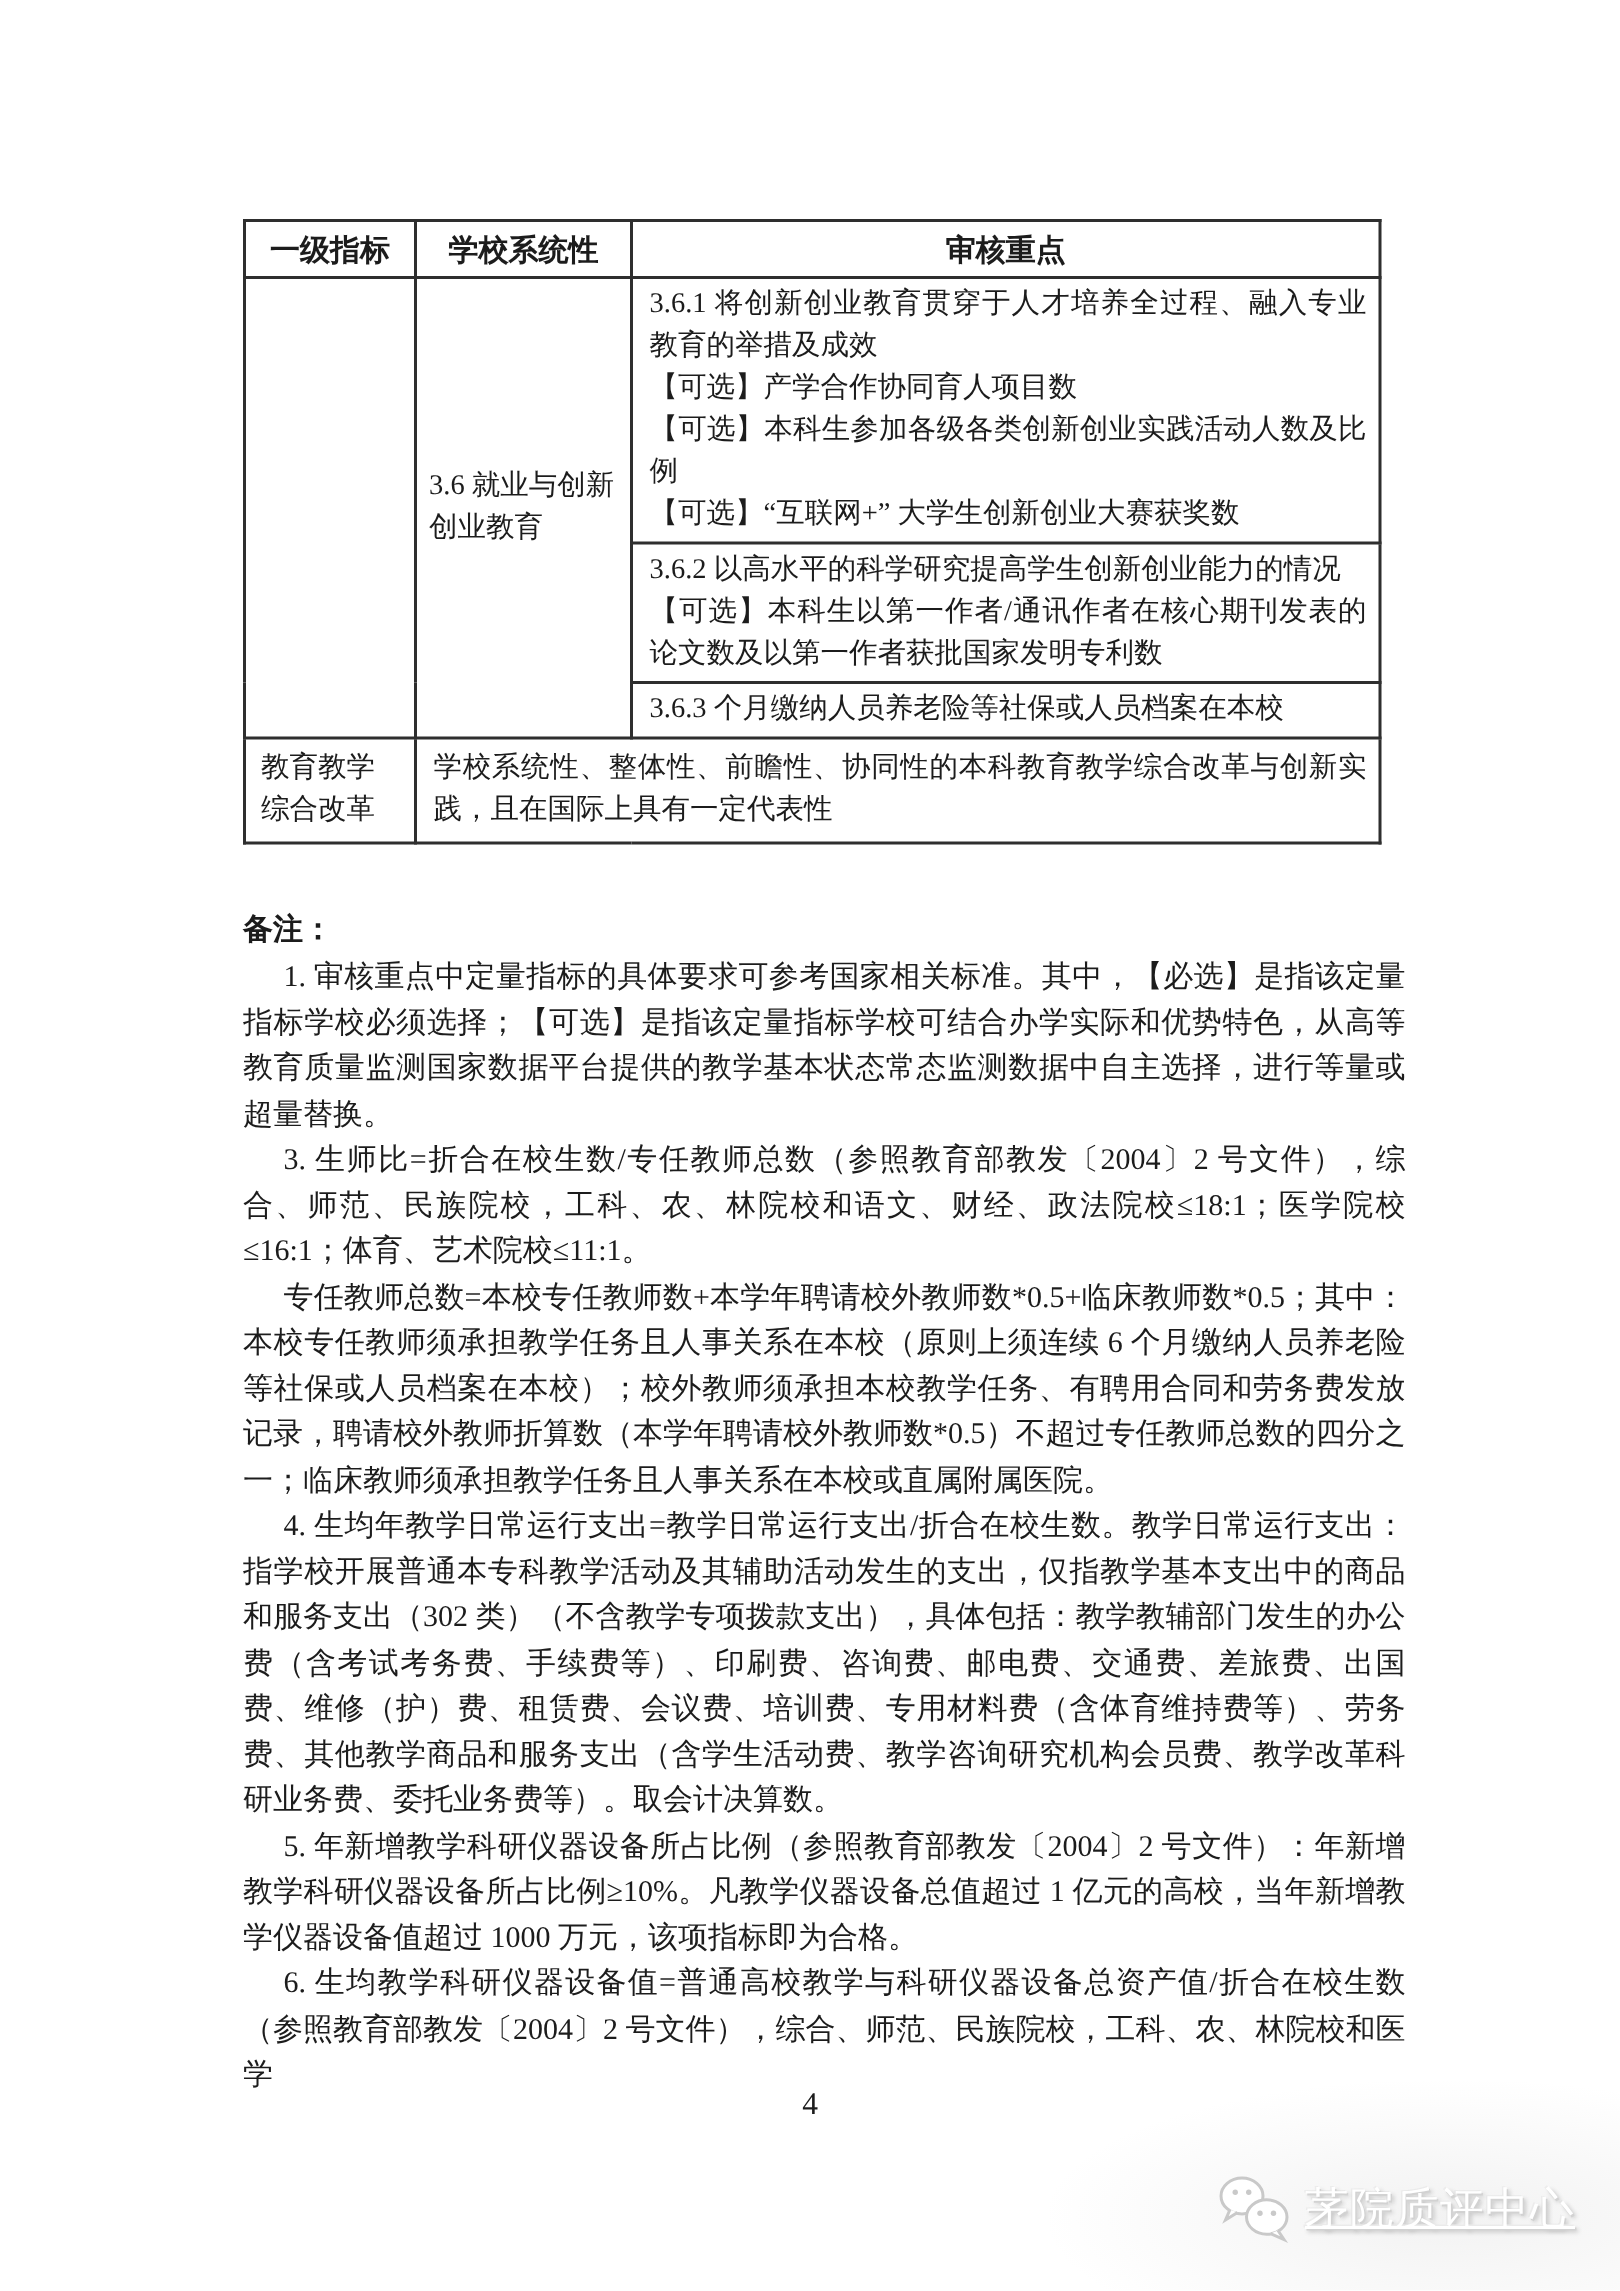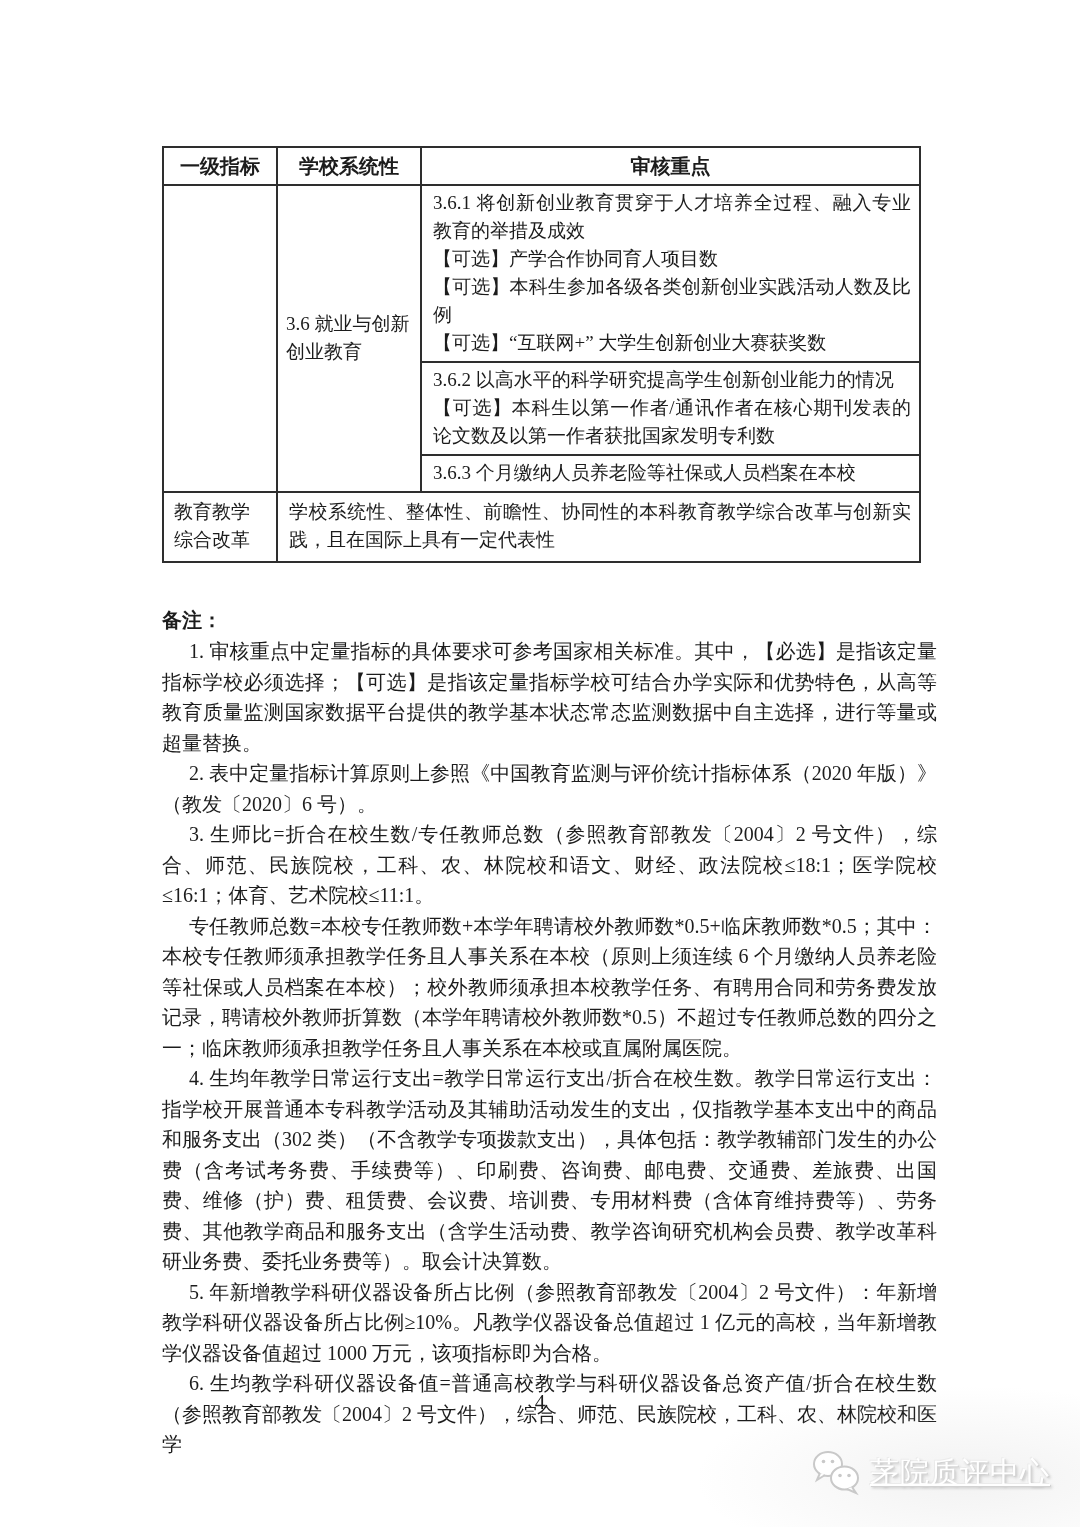--- a/index.html
+++ b/index.html
@@ -156,21 +156,20 @@
       <tr class="reform-row">
         <td class="level1-cell">教育教学综合改革</td>
         <td class="reform-content" colspan="2">学校系统性、整体性、前瞻性、协同性的本科教育教学综合改革与创新实践，且在国际上具有一定代表性</td>
       </tr>
     </tbody>
   </table>
 
   <div class="notes">
     <div class="notes-heading">备注：</div>
     <p class="note">1. 审核重点中定量指标的具体要求可参考国家相关标准。其中，【必选】是指该定量指标学校必须选择；【可选】是指该定量指标学校可结合办学实际和优势特色，从高等教育质量监测国家数据平台提供的教学基本状态常态监测数据中自主选择，进行等量或超量替换。</p>
-    <p class="note">2. 表中定量指标计算原则上参照《中国教育监测与评价统计指标体系（2020 年版）》（教发〔2020〕6 号）。</p>
     <p class="note">3. 生师比=折合在校生数/专任教师总数（参照教育部教发〔2004〕2 号文件），综合、师范、民族院校，工科、农、林院校和语文、财经、政法院校≤18:1；医学院校≤16:1；体育、艺术院校≤11:1。</p>
     <p class="note">专任教师总数=本校专任教师数+本学年聘请校外教师数*0.5+临床教师数*0.5；其中：本校专任教师须承担教学任务且人事关系在本校（原则上须连续 6 个月缴纳人员养老险等社保或人员档案在本校）；校外教师须承担本校教学任务、有聘用合同和劳务费发放记录，聘请校外教师折算数（本学年聘请校外教师数*0.5）不超过专任教师总数的四分之一；临床教师须承担教学任务且人事关系在本校或直属附属医院。</p>
     <p class="note">4. 生均年教学日常运行支出=教学日常运行支出/折合在校生数。教学日常运行支出：指学校开展普通本专科教学活动及其辅助活动发生的支出，仅指教学基本支出中的商品和服务支出（302 类）（不含教学专项拨款支出），具体包括：教学教辅部门发生的办公费（含考试考务费、手续费等）、印刷费、咨询费、邮电费、交通费、差旅费、出国费、维修（护）费、租赁费、会议费、培训费、专用材料费（含体育维持费等）、劳务费、其他教学商品和服务支出（含学生活动费、教学咨询研究机构会员费、教学改革科研业务费、委托业务费等）。取会计决算数。</p>
     <p class="note">5. 年新增教学科研仪器设备所占比例（参照教育部教发〔2004〕2 号文件）：年新增教学科研仪器设备所占比例≥10%。凡教学仪器设备总值超过 1 亿元的高校，当年新增教学仪器设备值超过 1000 万元，该项指标即为合格。</p>
     <p class="note">6. 生均教学科研仪器设备值=普通高校教学与科研仪器设备总资产值/折合在校生数（参照教育部教发〔2004〕2 号文件），综合、师范、民族院校，工科、农、林院校和医学</p>
   </div>
 
   <div class="page-number">4</div>
 
   <div class="corner-fade"></div>

